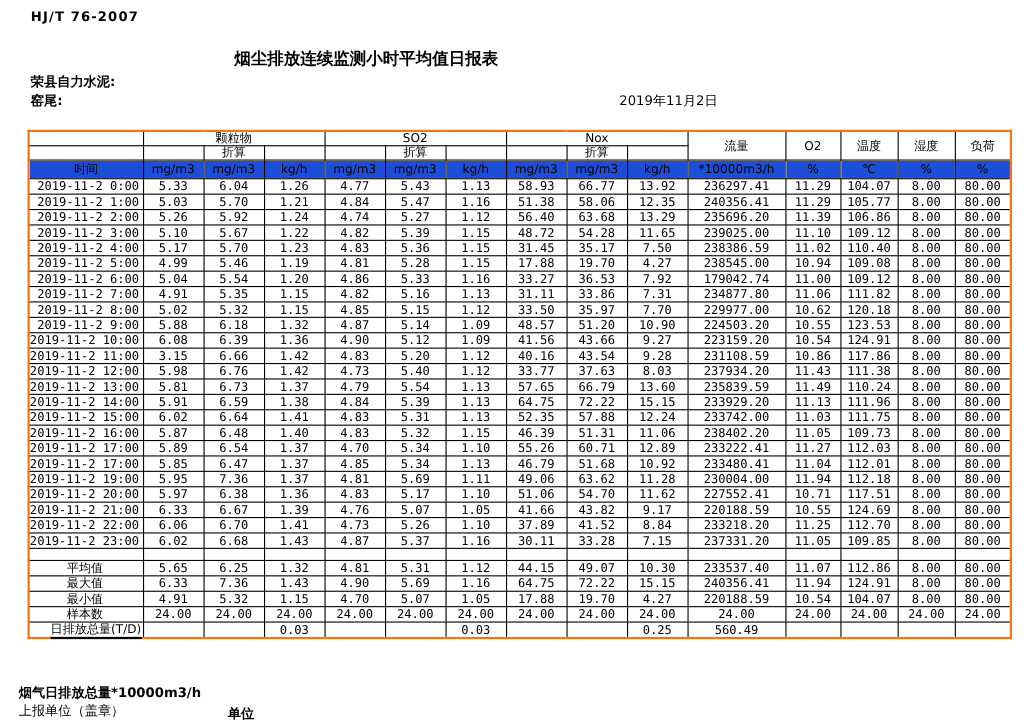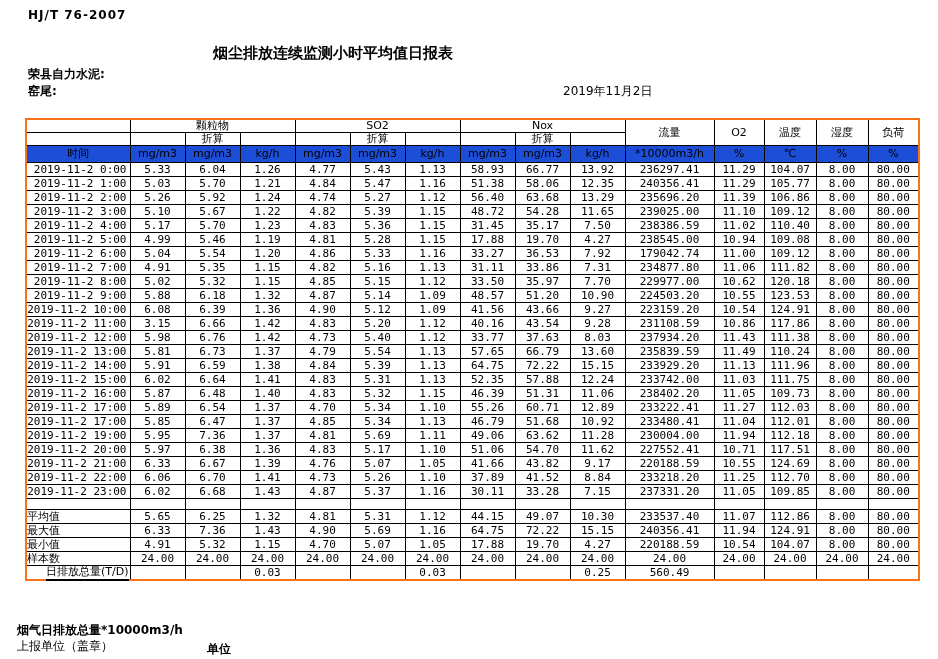--- a/index.html
+++ b/index.html
@@ -29,21 +29,21 @@
   tr.h1 td,tr.h2 td{height:12px;line-height:12px;}
   tr.h3 td{height:16px;line-height:16px;background:#1d4ed8;}
   tbody td{
     height:14px;line-height:14px;text-align:right;padding-right:4px;
     font-family:"DejaVu Sans Mono","Liberation Mono",monospace;
   }
   tbody td.time-cell{padding-right:3px;text-align:right;}
   tbody tr.spacer td{height:10px;line-height:10px;}
   tbody td.label-cell{
     font-family:"DejaVu Sans","Liberation Sans",sans-serif;
-    text-align:left;padding-right:2px;
+    text-align:center;padding-right:2px;
   }
   tbody td.label-cell.overflow{position:relative;overflow:visible;}
   tbody td.label-cell.overflow span{
     position:absolute;right:1px;bottom:-2px;line-height:14px;
     white-space:nowrap;border-bottom:2px solid #000;background:transparent;
   }
 </style>
 </head>
 <body>
 

